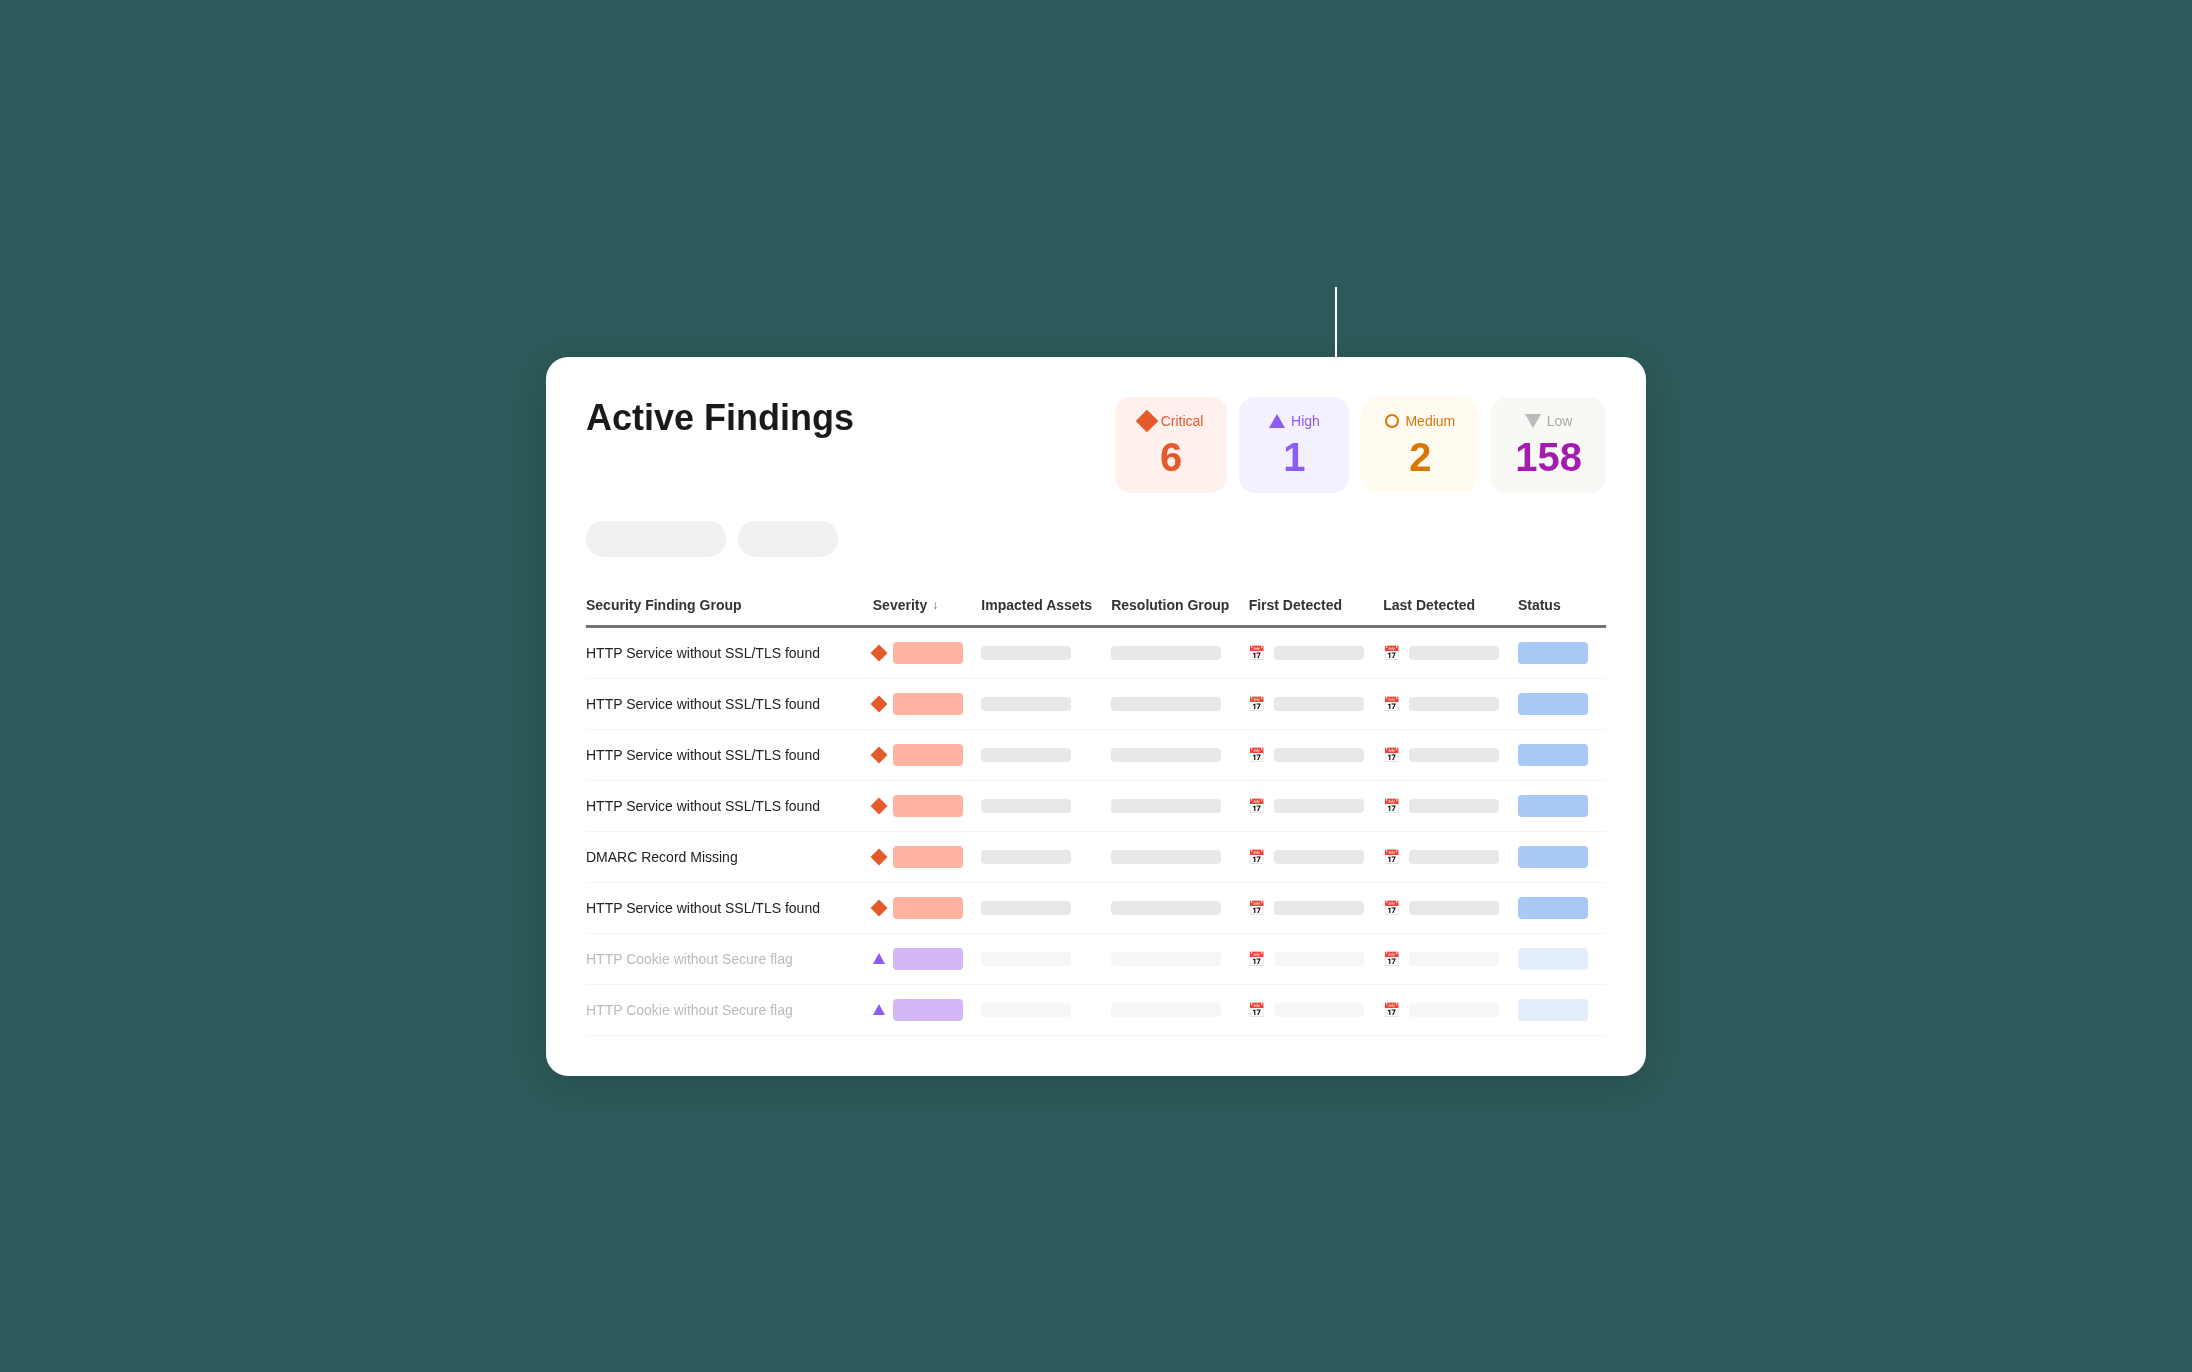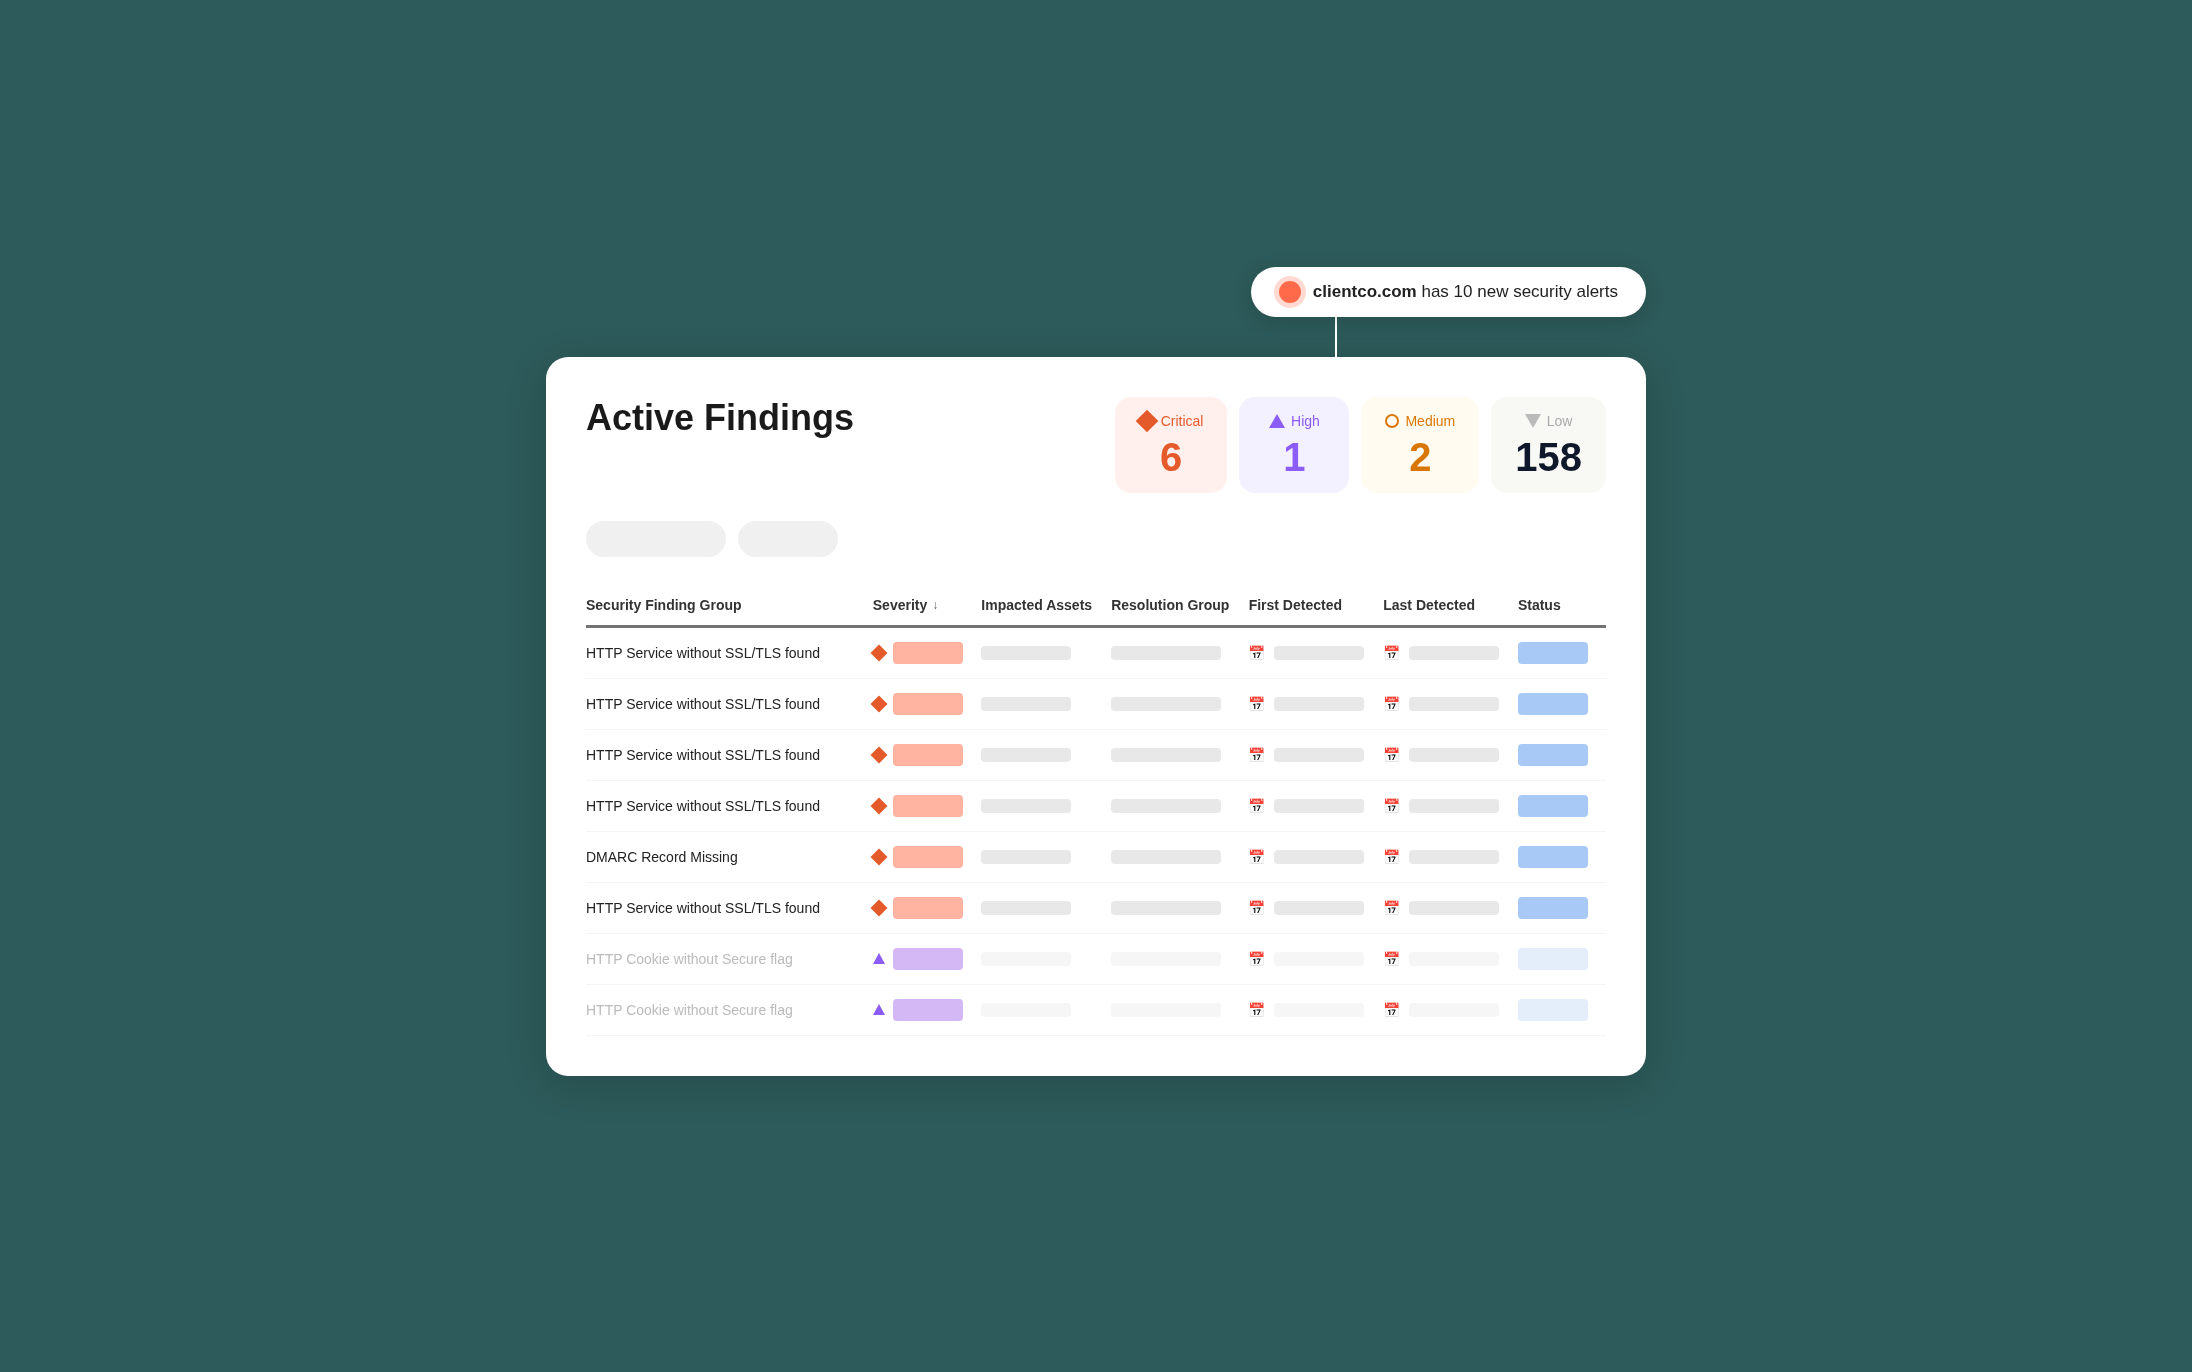--- a/index.html
+++ b/index.html
@@ -124,21 +124,21 @@
 
     .badge-count {
       font-size: 40px;
       font-weight: 700;
       line-height: 1;
     }
 
     .badge-critical .badge-count { color: #e55a2b; }
     .badge-high .badge-count { color: #8b5cf6; }
     .badge-medium .badge-count { color: #d97706; }
-    .badge-low .badge-count { color: #0f172a; }
+    .badge-low .badge-count { color: #a21caf; }
 
     
     .icon-diamond {
       width: 16px;
       height: 16px;
       background: #e55a2b;
       transform: rotate(45deg);
       display: inline-block;
       flex-shrink: 0;
     }
@@ -329,26 +329,20 @@
       right: 290px;
       z-index: 9;
       pointer-events: none;
     }
   </style>
 </head>
 <body>
 
 <div class="outer-wrapper">
 
-  <div class="alert-bubble">
-    <div class="alert-dot"></div>
-    <span class="alert-text">
-      <strong>clientco.com</strong><span> has 10 new security alerts</span>
-    </span>
-  </div>
 
   <svg class="connector-svg" width="40" height="80">
     <line x1="20" y1="0" x2="20" y2="75" stroke="white" stroke-width="2"></line>
   </svg>
 
   <div class="main-card">
 
     <div class="header-row">
       <h1 class="page-title">Active Findings</h1>
 

